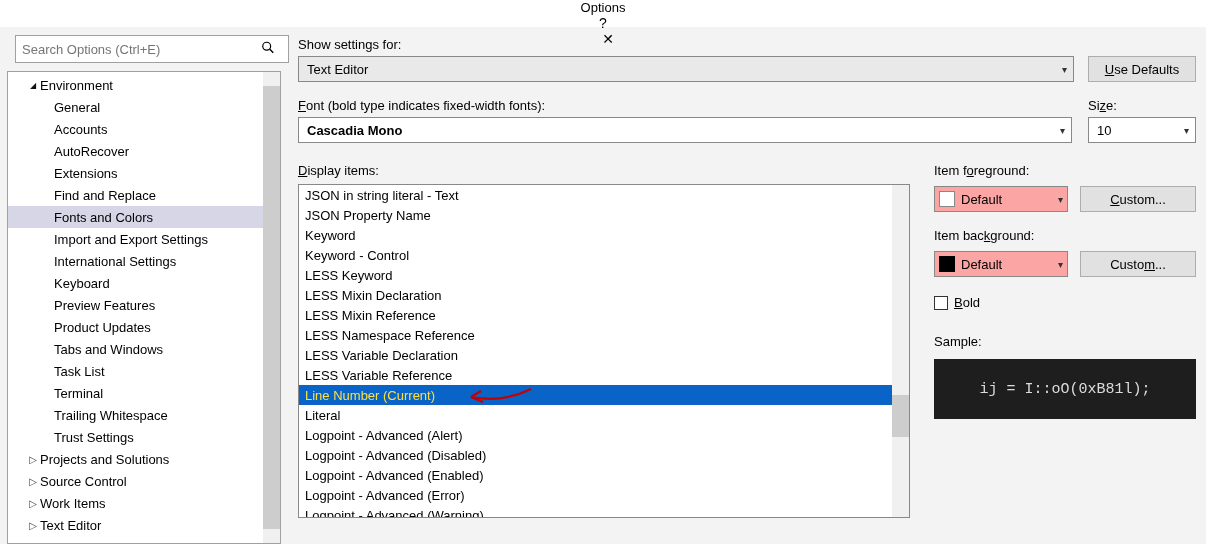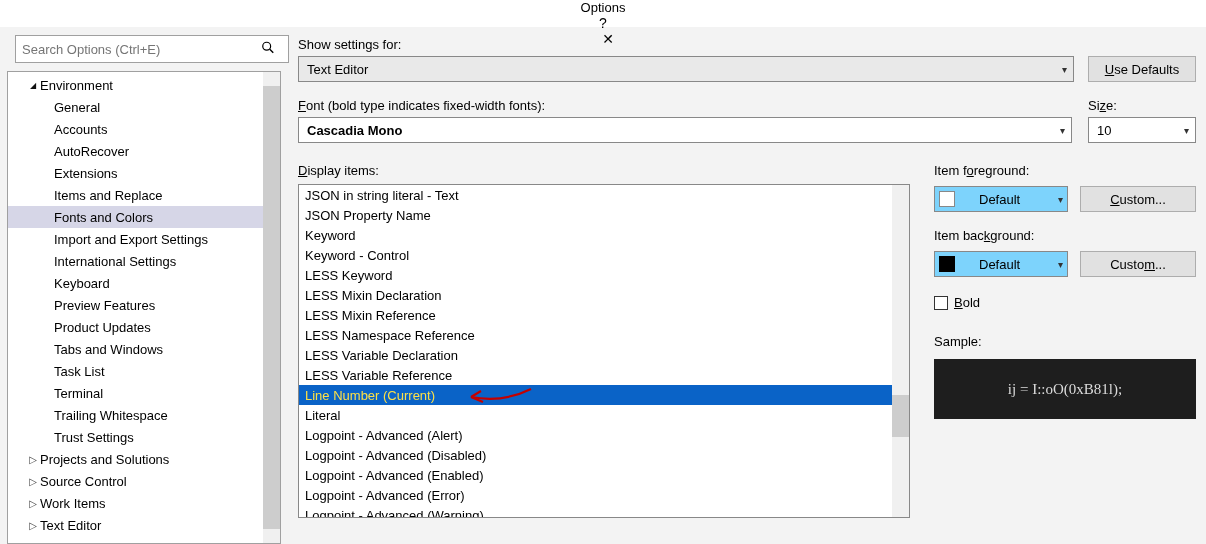--- a/index.html
+++ b/index.html
@@ -131,34 +131,34 @@
   .list-inner { position:absolute; left:0; top:0; right:17px; bottom:0; overflow:hidden;}
   .list-scroll { position:absolute; right:0; top:0; width:17px; height:100%; background:#f0f0f0;}
   .list-thumb { position:absolute; right:0; top:210px; width:17px; height:42px; background:#cdcdcd;}
   .li {
     height:20px; padding:0 6px; display:flex; align-items:center; font-size:13px;
     white-space:nowrap;
   }
   .li.sel { background:#0a63c7; color:#fde047; }
   .right-col { width:262px; display:flex; flex-direction:column; }
   .rline { display:flex; gap:12px; align-items:center; margin-top:4px; margin-bottom:16px;}
-  .colorpick { width:134px; height:26px; border:1px solid #888; background:#7dd3fc;
-    display:flex; align-items:center; padding:0 4px 0 4px;gap:18px; }
+  .colorpick { width:134px; height:26px; border:1px solid #888; background:#fca5a5;
+    display:flex; align-items:center; padding:0 4px 0 4px; }
   .swatch { width:16px; height:16px; margin-right:6px; }
   .swatch.def-fg { background:#fff; border:1px solid #888; }
   .swatch.def-bg { background:#000; }
   .colorpick .txt { flex:1 1 auto; }
   .colorpick .arrow { font-size:10px; color:#333; }
   .checkbox-row { display:flex; align-items:center; gap:6px; margin-top:2px; }
   .chk { width:14px; height:14px; border:1px solid #333; background:#fff; }
   .sample-label { margin-top:24px; }
   .sample {
     margin-top:6px; height:60px; background:#1e1e1e; color:#dcdcdc;
     display:flex; align-items:center; justify-content:center;
-    font-family: Liberation Serif, serif; font-size:15px;
+    font-family: Liberation Mono, monospace; font-size:15px;
     padding:0 10px; white-space:pre;
   }
   .red-arrow {
     position:absolute;
     pointer-events:none;
   }
 </style>
 </head>
 <body>
 
@@ -193,21 +193,21 @@
           <div class="tree-row indent2">
             <span class="lbl">Accounts</span>
           </div>
           <div class="tree-row indent2">
             <span class="lbl">AutoRecover</span>
           </div>
           <div class="tree-row indent2">
             <span class="lbl">Extensions</span>
           </div>
           <div class="tree-row indent2">
-            <span class="lbl">Items and Replace</span>
+            <span class="lbl">Find and Replace</span>
           </div>
           <div class="tree-row selected indent2">
             <span class="lbl">Fonts and Colors</span>
           </div>
           <div class="tree-row indent2">
             <span class="lbl">Import and Export Settings</span>
           </div>
           <div class="tree-row indent2">
             <span class="lbl">International Settings</span>
           </div>

